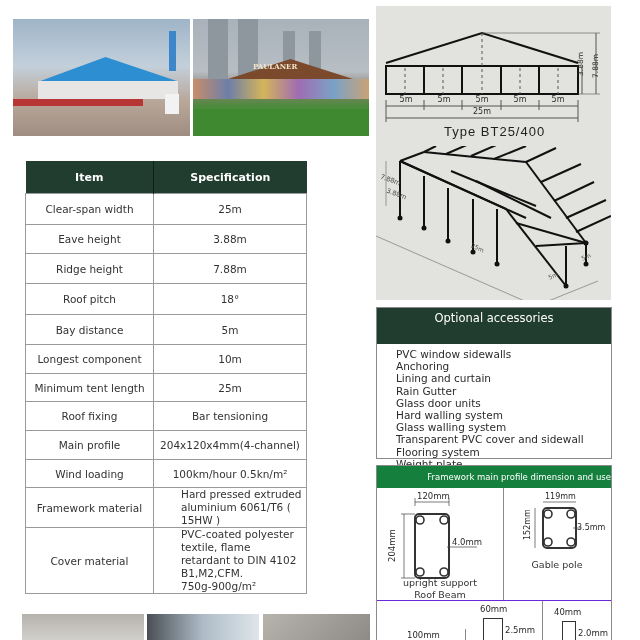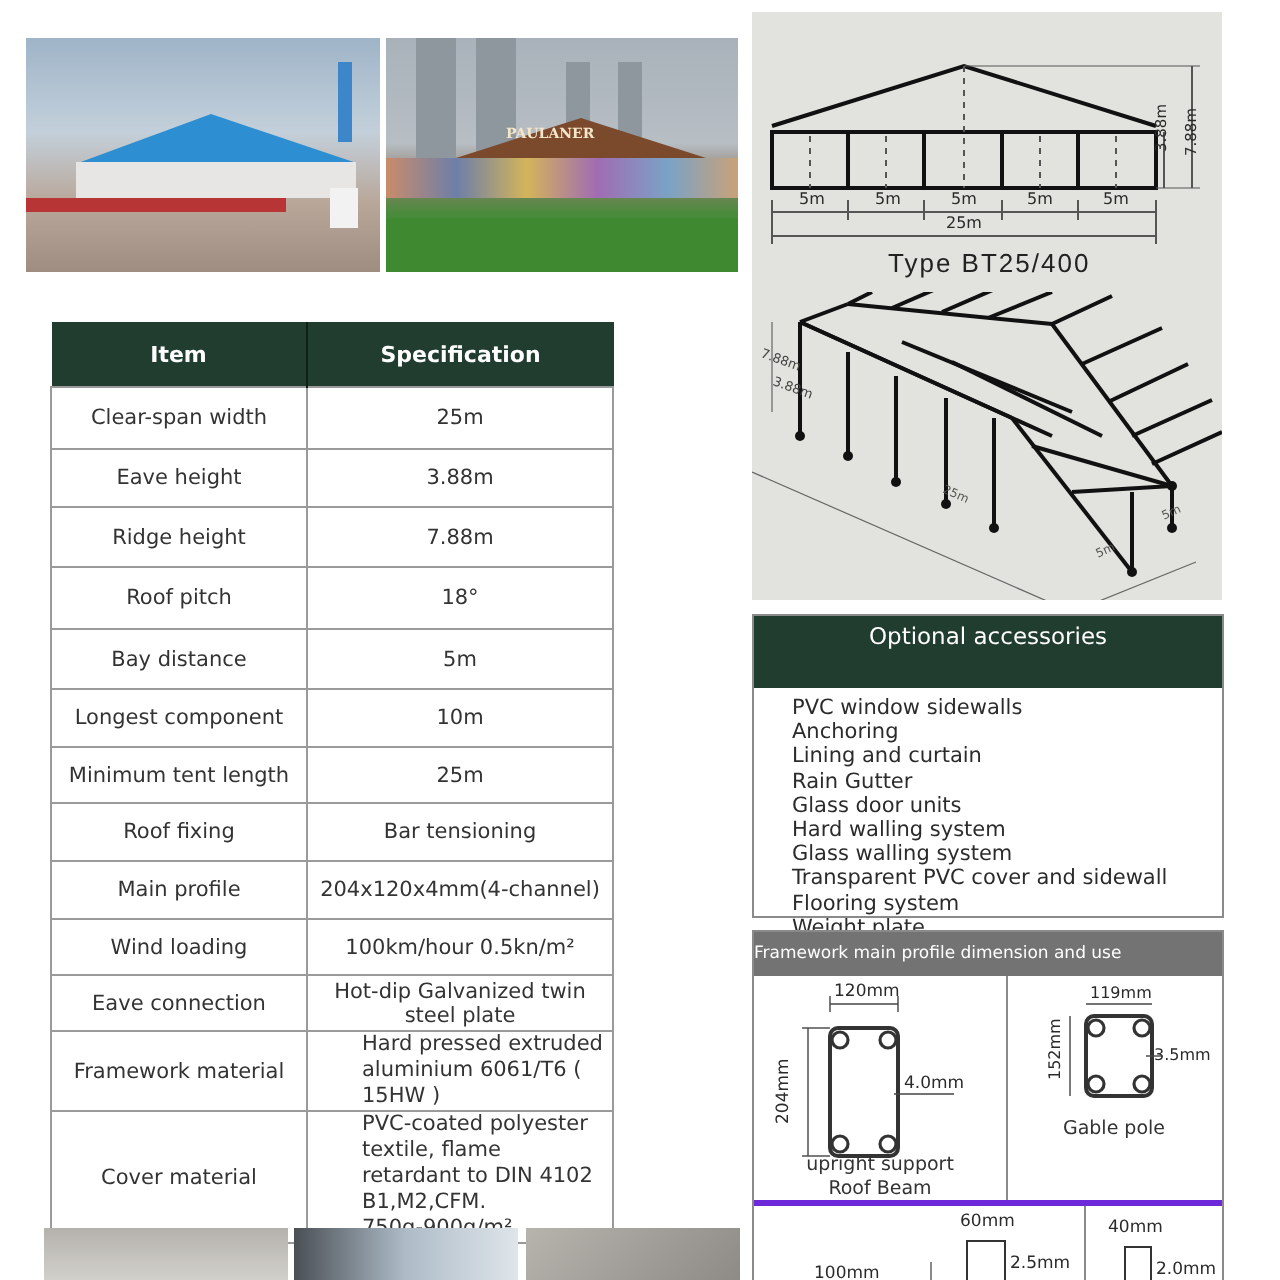--- a/index.html
+++ b/index.html
@@ -41,22 +41,22 @@
   .spec td.left { text-align:left; padding-left:27px; line-height:13px; }
   .spec tr.r td { height:27px; }
 
   
   .acc { position:absolute; left:376px; top:307px; width:236px; height:152px; border:1px solid #8a8a8a; box-sizing:border-box; }
   .acc-head { height:36px; background:#213d30; color:#fff; font-size:11.5px; text-align:center; line-height:21px; }
   .acc-list { margin:0; padding:4px 0 0 19px; list-style:none; font-size:10.5px; line-height:12.2px; color:#2b2b2b; }
 
   
   .prof { position:absolute; left:376px; top:465px; width:236px; height:175px; border:1px solid #8a8a8a; border-bottom:none; box-sizing:border-box; }
-  .prof-head { height:22px; background:#737373; color:#fff; font-size:8.5px; text-align:left; line-height:22px; }
-  .prof-row1 { position:relative; height:112px; border-bottom:3px solid #6d28d9; }
+  .prof-head { height:22px; background:#15803d; color:#fff; font-size:8.5px; text-align:right; line-height:22px; }
+  .prof-row1 { position:relative; height:112px; border-bottom:1px solid #6d28d9; }
   .prof-cell { position:absolute; top:0; bottom:0; }
   .pc-left { left:0; width:126px; border-right:1px solid #8a8a8a; }
   .pc-right { left:126px; right:0; }
   .cap { position:absolute; font-size:9.5px; color:#333; text-align:center; width:100%; }
   .prof-row2 { position:relative; height:40px; }
   .pc2 { position:absolute; top:0; bottom:0; border-right:1px solid #8a8a8a; }
 
   
   .bphoto { position:absolute; top:614px; height:26px; }
 </style>
@@ -216,24 +216,20 @@
         <td>Bar  tensioning</td>
       </tr>
     <tr class="r" style="height:29px">
         <td class="item">Main profile</td>
         <td>204x120x4mm(4-channel)</td>
       </tr>
     <tr class="r" style="height:28px">
         <td class="item">Wind loading</td>
         <td>100km/hour      0.5kn/m²</td>
       </tr>
-    <tr class="r" style="height:28px">
-        <td class="item">Eave connection</td>
-        <td>Hot-dip Galvanized twin steel plate</td>
-      </tr>
     <tr style="height:37px">
       <td class="item">Framework material</td>
       <td class="left">
         <div>Hard pressed extruded</div>
         <div>aluminium 6061/T6  ( 15HW )</div>
       </td>
     </tr>
     <tr style="height:48px">
       <td class="item">Cover material</td>
       <td class="left">

